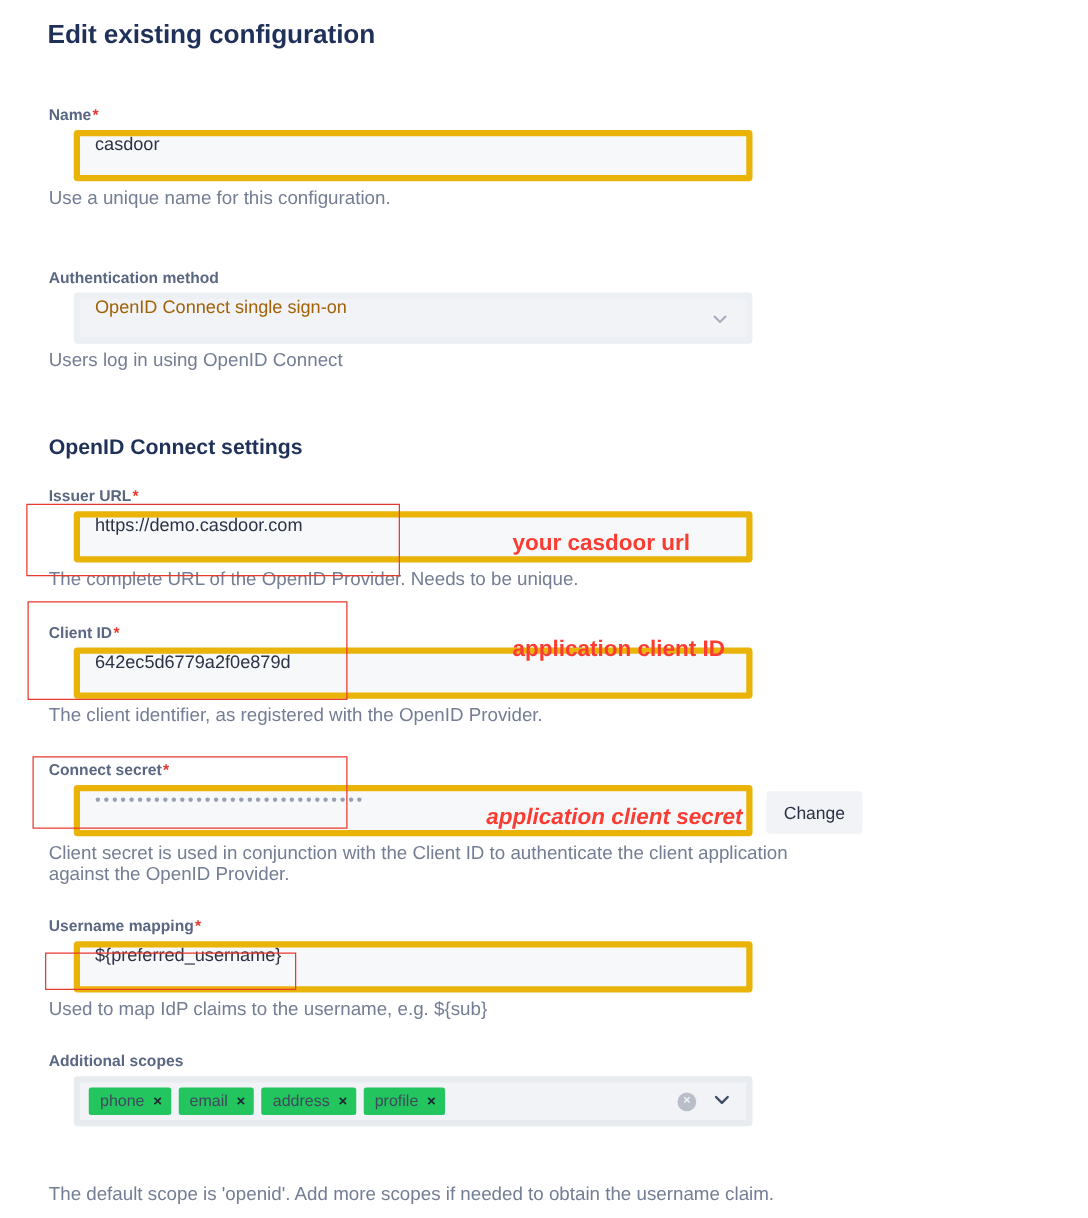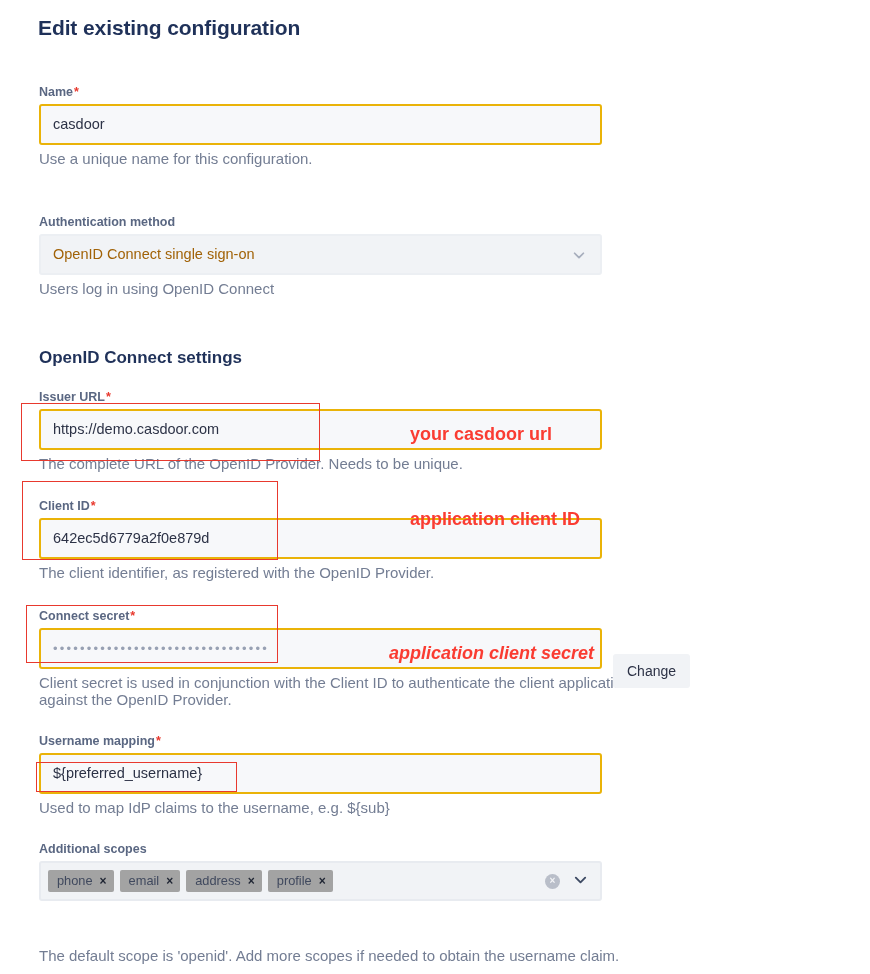--- a/index.html
+++ b/index.html
@@ -59,27 +59,27 @@
     color: #e8392e;
     font-size: 12.5px;
     font-weight: bold;
     margin-left: 1px;
   }
 
   .control {
     position: relative;
     height: 41px;
     background: #f7f8fa;
-    border: 2px solid #eab308;
+    border: 5px solid #eab308;
     border-radius: 3px;
     display: flex;
-    align-items: center;
     padding: 0 12px;
     font-size: 14.5px;
     color: #2c3246;
+    margin-left: 20px;
   }
   .control.select { background: #f1f3f6; border-color: #eceff3; }
   .control.select .value { color: #a16207; }
   .control .value { line-height: 1; }
 
   .chevron {
     position: absolute;
     right: 14px;
     top: 50%;
     transform: translateY(-50%);
@@ -114,21 +114,21 @@
   .chips {
     display: flex;
     align-items: center;
     gap: 6px;
     flex: 1;
   }
   .chip {
     display: inline-flex;
     align-items: center;
     gap: 7px;
-    background: #a3a3a3;
+    background: #22c55e;
     border-radius: 2px;
     padding: 4px 7px 4px 9px;
     font-size: 12.8px;
     color: #40495e;
     line-height: 14px;
     white-space: nowrap;
   }
   .chip .x {
     font-size: 12px;
     font-weight: bold;
@@ -166,21 +166,20 @@
     padding: 0 14px;
     background: #f1f3f6;
     border: none;
     border-radius: 3px;
     font-family: "Liberation Sans", sans-serif;
     font-size: 14px;
     color: #2c3246;
     display: flex;
     align-items: center;
     cursor: pointer;
-    margin-top: 21px;
   }
 
   
   .anno-box {
     position: absolute;
     border: 1.6px solid #e8392e;
     pointer-events: none;
     background: transparent;
   }
   .anno-text {

